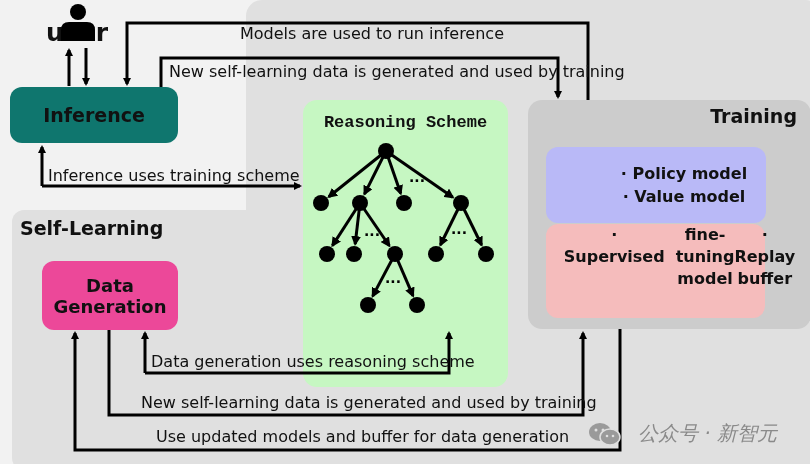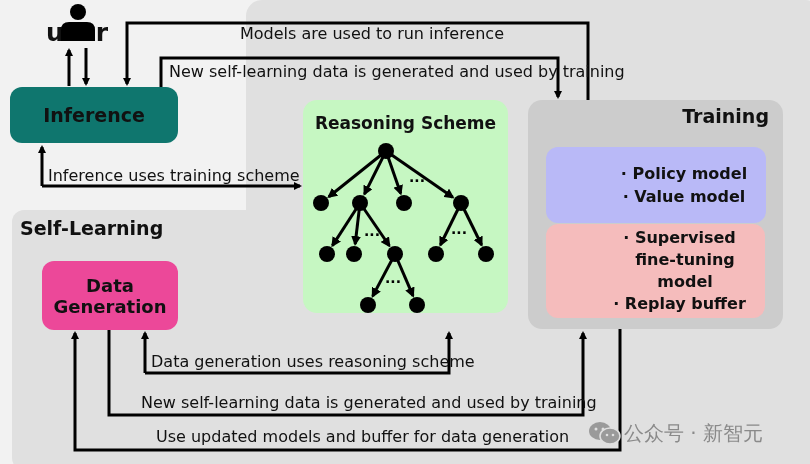--- a/index.html
+++ b/index.html
@@ -27,56 +27,56 @@
   .inference-box {
     left: 10px; top: 87px; width: 168px; height: 56px;
     background: #0f766e; font-size: 19px;
   }
   .datagen-box {
     left: 42px; top: 261px; width: 136px; height: 69px;
     background: #ec4899; font-size: 18px; line-height: 21px;
     flex-direction: column;
   }
   .reasoning-box {
-    left: 303px; top: 100px; width: 205px; height: 213px;
-    background: #c6f7c2; border-radius: 14px;
+    left: 303px; top: 100px; width: 205px; height: 287px;
+    background: #c6f7c2; border-radius: 14px; font-family: Liberation Mono, monospace;
   }
   .reasoning-title {
     position: absolute; left: 0; top: 13px; width: 100%;
     text-align: center; font-weight: bold; font-size: 17px;
   }
   .training-box {
     left: 528px; top: 100px; width: 255px; height: 229px;
-    background: #cccccc; border-radius: 14px;
+    background: #cccccc; border-radius: 14px; padding-left: 28px;
   }
   .training-title {
     position: absolute; right: 14px; top: 5px;
     font-weight: bold; font-size: 19px;
   }
   .models-box {
     position: absolute; left: 18px; top: 47px; width: 220px; height: 76px;
     background: #b9b9f7; border-radius: 12px;
     font-weight: bold; font-size: 16px; line-height: 23px;
     display: flex; flex-direction: column; justify-content: center; padding-left: 56px; box-sizing: border-box;
   }
   .data-box {
     position: absolute; left: 18px; top: 124px; width: 219px; height: 94px;
     background: #f5bcbc; border-radius: 12px;
     font-weight: bold; font-size: 16px; line-height: 22px;
-    display: flex; flex-direction: column; justify-content: center; padding-left: 48px; box-sizing: border-box;
+    display: flex; flex-direction: row; justify-content: center; padding-left: 48px; box-sizing: border-box;
   }
   .indent { padding-left: 11px; }
   .section-label { font-weight: bold; font-size: 19px; }
   .user-label { left: 6px; top: 18px; font-weight: bold; font-size: 25px; margin-left: 40px; }
   .selflearning-label { left: 20px; top: 217px; }
   .edge-label { position: absolute; font-size: 16px; white-space: nowrap; }
   svg.overlay { position: absolute; left: 0; top: 0; }
   .watermark {
     left: 588px; top: 420px; font-size: 20px; color: #8a8a8a;
-    display: flex; align-items: flex-start; gap: 2px; white-space: nowrap;
+    display: flex; align-items: flex-end; gap: 16px; white-space: nowrap; font-style: italic;
   }
 </style>
 </head>
 <body>
 
 <div class="abs region-top"></div>
 <div class="abs region-bottom"></div>
 
 <div class="abs user-label">user</div>
 <svg class="abs" style="left:60px;top:2px" width="40" height="40">

